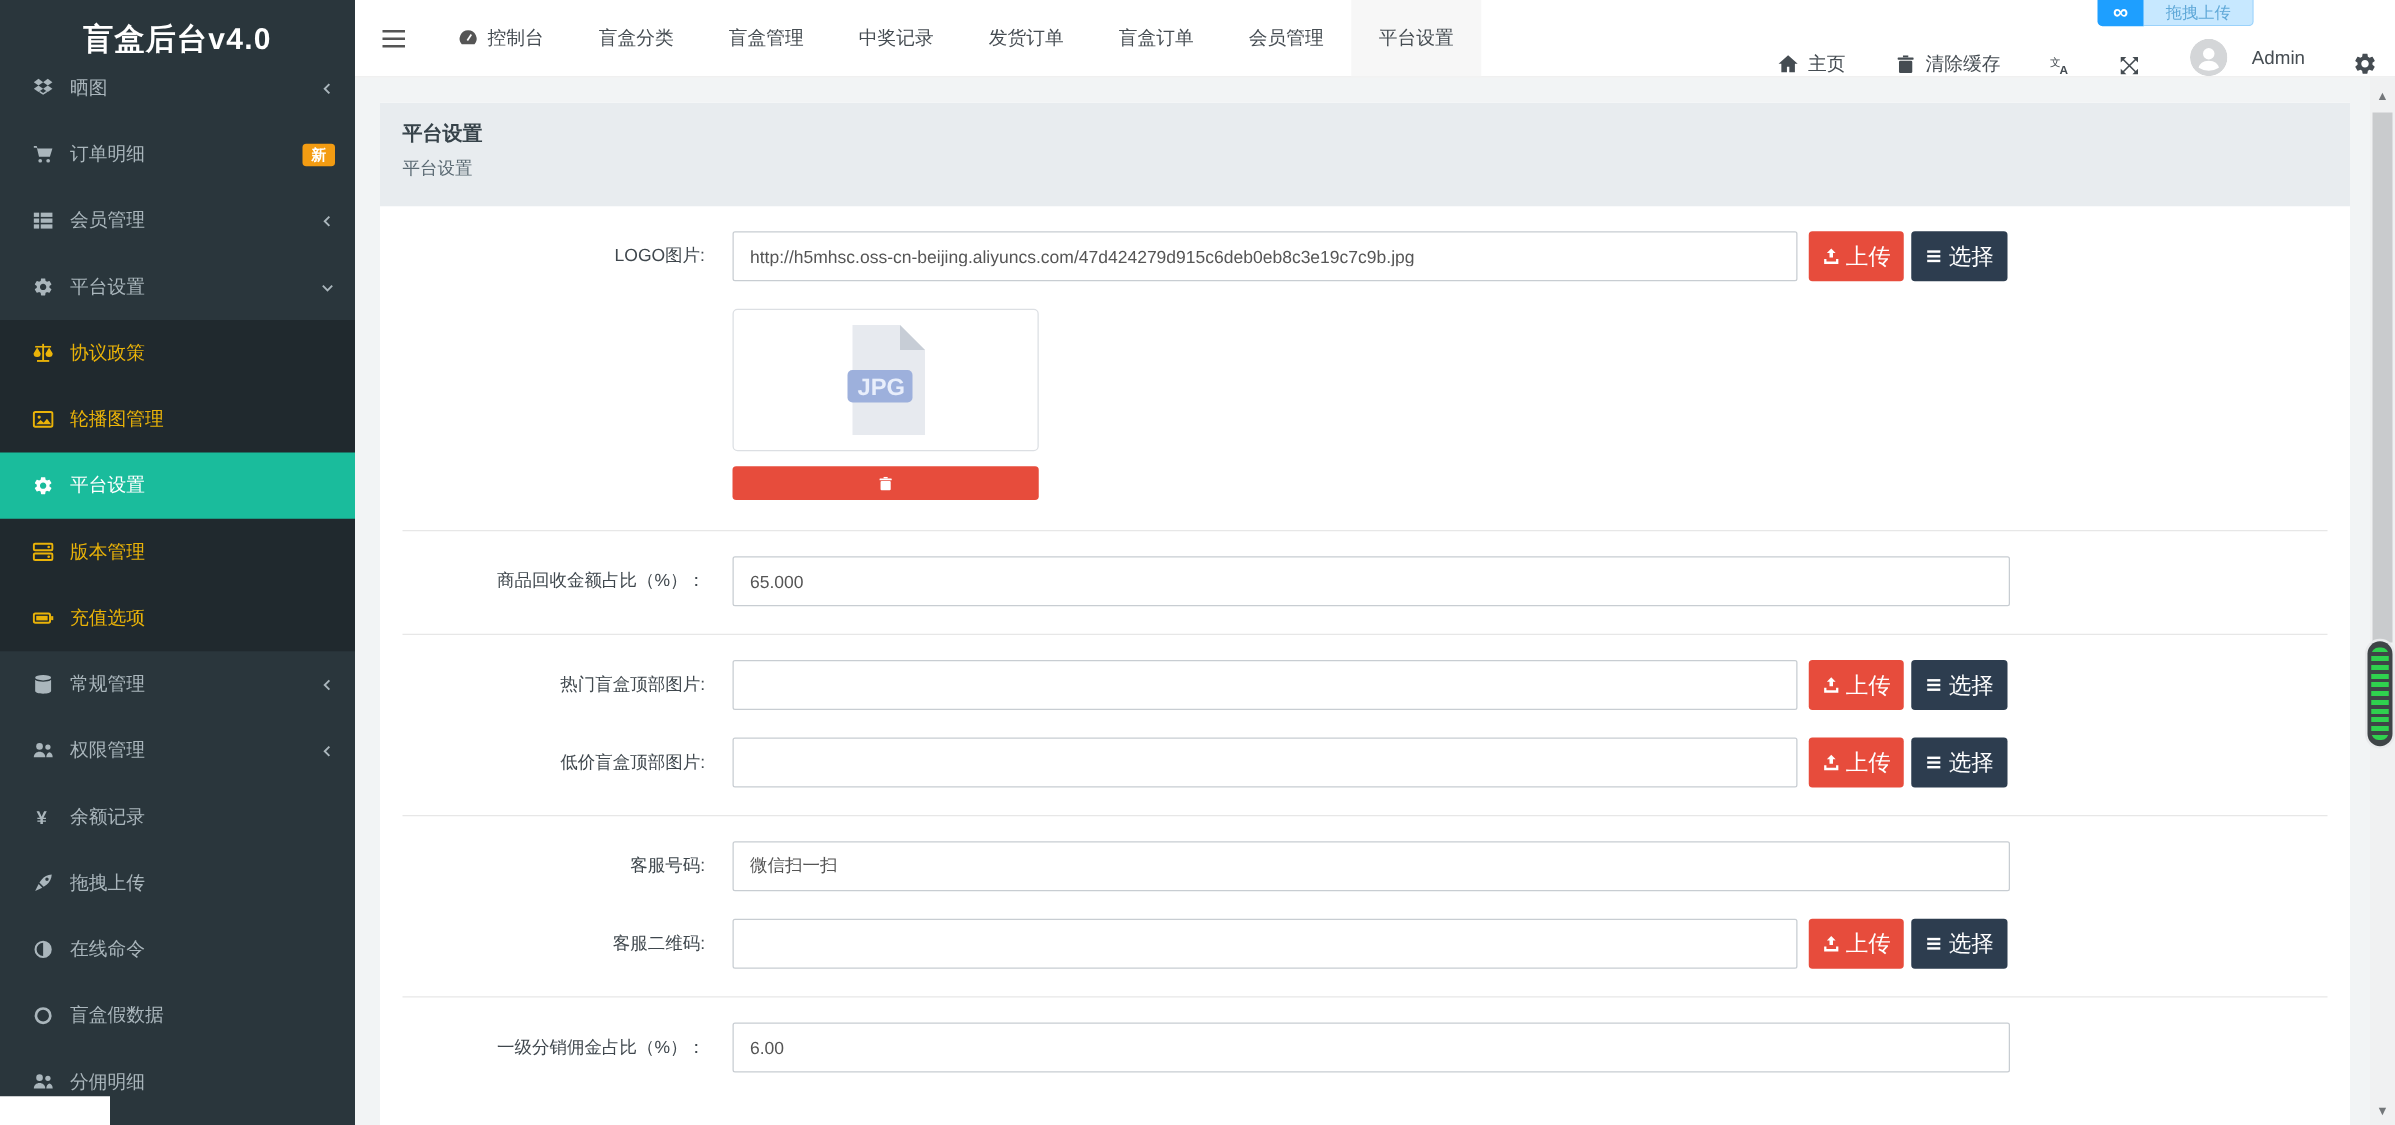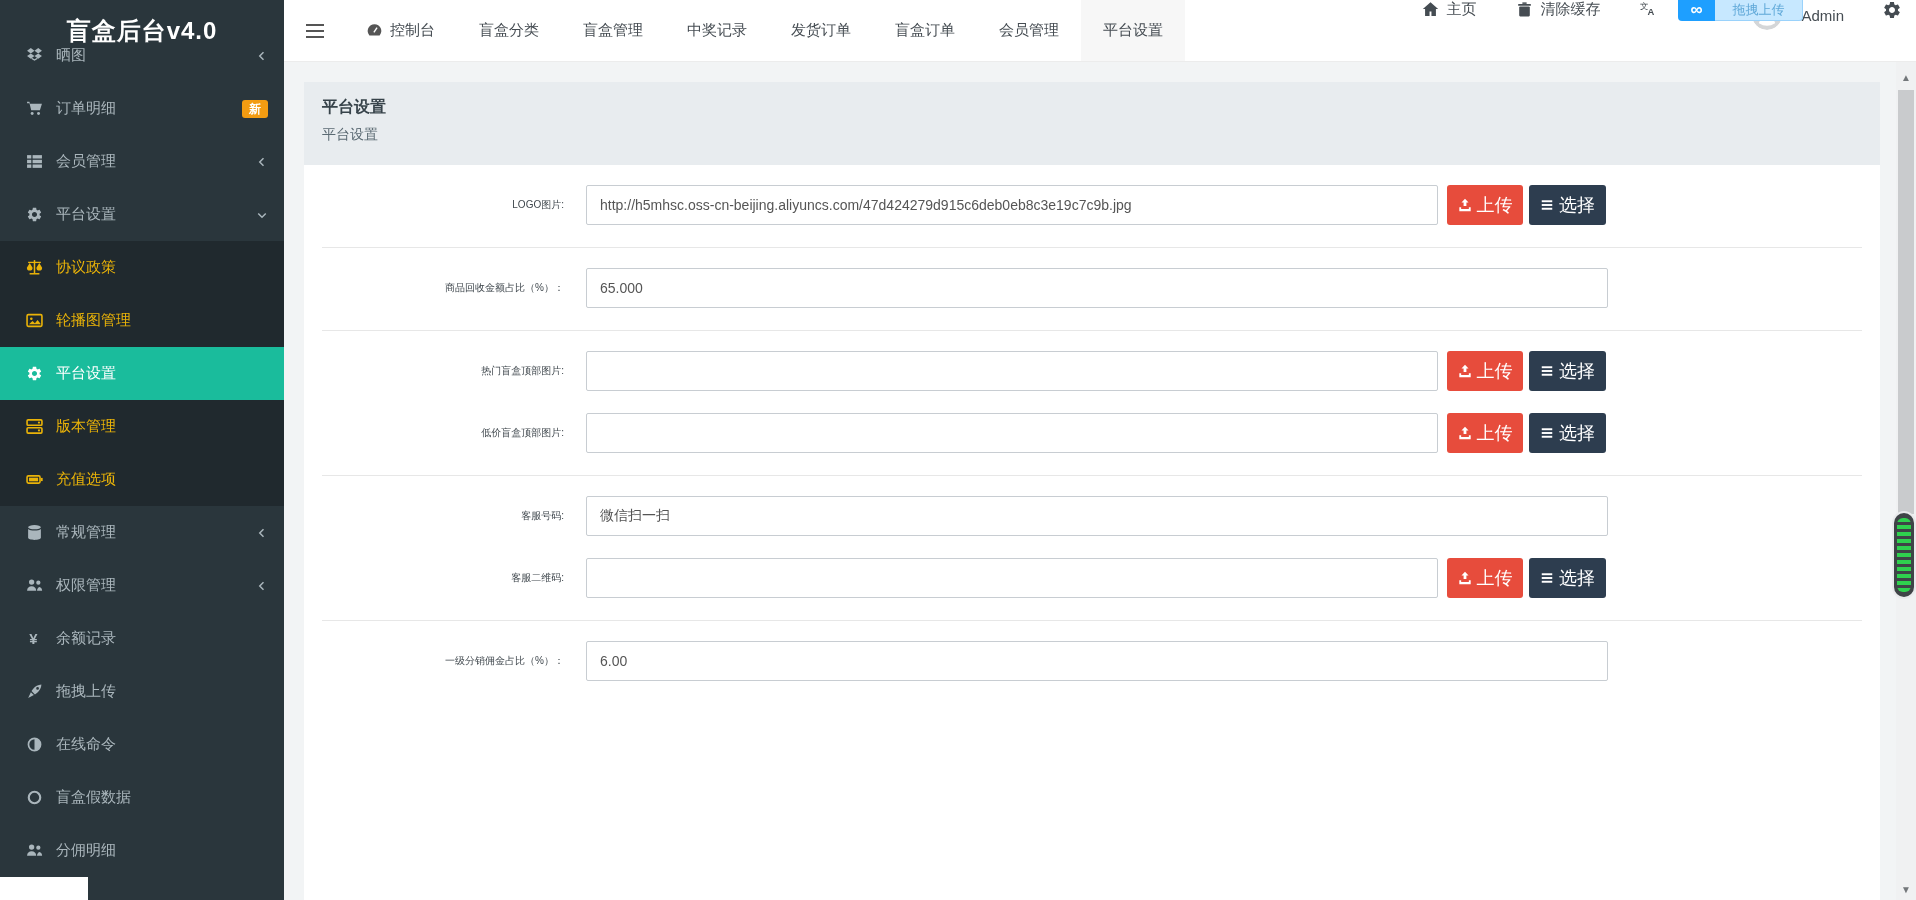--- a/index.html
+++ b/index.html
@@ -1,55 +1,55 @@
 <!DOCTYPE html>
 <html><head>
 <meta charset="utf-8">
 <style>
   html,body{margin:0;padding:0;background:#dfe3e6;font-family:"Liberation Sans","DejaVu Sans",sans-serif;}
   .frame{position:relative;width:1916px;height:900px;overflow:hidden;background:#f2f4f5;}
 
   
   .sidebar{position:absolute;left:0;top:0;width:284px;height:900px;background:#2a363c;z-index:2;}
   .brand{height:62px;display:flex;align-items:center;justify-content:center;color:#fff;font-size:24px;font-weight:bold;letter-spacing:1px;}
-  .menu{position:absolute;left:0;top:29px;width:284px;}
+  .menu{position:absolute;left:0;top:44px;width:284px;}
   .side-item{display:flex;align-items:center;height:53px;padding:0 16px 0 26px;color:#aab6bc;font-size:15px;cursor:pointer;box-sizing:border-box;}
   .side-item .ic{width:17px;height:17px;margin-right:13px;flex:none;}
   .side-item .lbl{flex:1;white-space:nowrap;}
   .submenu{background:#20292e;}
   .submenu .side-item{color:#eab308;}
   .side-item.active{background:#1abc9c;color:#fff;}
   .badge-new{background:#f39c12;color:#fff;font-size:12px;font-weight:bold;padding:3px 7px;border-radius:3px;line-height:1;}
   .chev{width:12px;height:12px;flex:none;}
   .chev polyline{fill:none;stroke:currentColor;stroke-width:2;}
 
   
   .topbar{position:absolute;left:284px;top:0;right:0;height:62px;background:#fff;display:flex;align-items:stretch;z-index:3;border-bottom:1px solid #ececec;box-sizing:border-box;}
   .burger{display:flex;flex-direction:column;justify-content:center;gap:4px;padding:0 20px 0 22px;cursor:pointer;}
   .burger i{display:block;width:18px;height:2px;background:#555;}
   .nav-item{display:flex;align-items:center;gap:7px;padding:0 22px;font-size:15px;color:#454c52;cursor:pointer;white-space:nowrap;}
   .nav-item.active{background:#f7f7f7;}
   .nav-item .ic{width:17px;height:17px;}
-  .top-right{margin-left:auto;display:flex;align-items:flex-start;padding-right:14px;}
+  .top-right{margin-left:auto;display:flex;align-items:flex-end;padding-right:14px;}
   .tr-item{display:flex;align-items:center;gap:7px;font-size:15px;color:#454c52;cursor:pointer;white-space:nowrap;}
   .tr-item .ic{width:17px;height:17px;}
   .avatar{width:30px;height:30px;border-radius:50%;overflow:hidden;}
   .drag-badge{position:absolute;left:1394px;top:-9px;height:30px;display:flex;cursor:pointer;}
   .drag-badge .db-ico{width:37px;background:#1e9fff;border-radius:4px 0 0 4px;color:#fff;font-size:17px;font-weight:bold;display:flex;align-items:center;justify-content:center;padding-top:8px;box-sizing:border-box;}
   .drag-badge .db-txt{width:88px;background:#c7e8ff;border:1px solid #9ad2fb;border-left:none;border-radius:0 4px 4px 0;color:#5fa8d8;font-size:13px;display:flex;align-items:center;justify-content:center;padding-top:7px;box-sizing:border-box;}
 
   
   .content{position:absolute;left:284px;top:62px;right:0;bottom:0;background:#f2f4f5;}
   .card{position:absolute;left:20px;top:20px;width:1576px;height:818px;background:#fff;overflow:hidden;}
   .card-header{height:83px;background:#e8ecef;padding:15px 0 0 18px;box-sizing:border-box;}
   .card-title{font-size:16px;font-weight:bold;color:#37434a;}
   .card-sub{font-size:14px;color:#5b6a73;margin-top:8px;}
   .card-body{padding-top:20px;}
   .frow{display:flex;align-items:center;margin-bottom:22px;}
-  .flabel{width:282px;padding-right:22px;text-align:right;font-size:10px;color:#3f474d;box-sizing:border-box;flex:none;white-space:nowrap;}
+  .flabel{width:282px;padding-right:22px;text-align:right;font-size:14px;color:#3f474d;box-sizing:border-box;flex:none;white-space:nowrap;}
   .finput{height:40px;border:1px solid #c8cdd2;border-radius:2px;padding:0 13px;font-size:14px;color:#555;box-sizing:border-box;outline:none;font-family:inherit;background:#fff;}
   .w-btns{width:852px;}
   .w-full{width:1022px;}
   .btn{display:flex;align-items:center;justify-content:center;gap:5px;height:40px;border:none;border-radius:3px;color:#fff;font-size:18px;cursor:pointer;font-family:inherit;}
   .btn .ic{width:14px;height:14px;}
   .btn-upload{width:76px;margin-left:9px;background:#e74c3c;}
   .btn-select{width:77px;margin-left:6px;background:#2d3d4f;}
   .preview-wrap{margin:0 0 24px 282px;width:245px;}
   .preview-box{width:245px;height:114px;border:1px solid #dcdfe3;border-radius:4px;background:#fff;display:flex;align-items:center;justify-content:center;box-sizing:border-box;}
   .btn-del{margin-top:12px;width:245px;height:27px;background:#e74c3c;border:none;border-radius:3px;display:flex;align-items:center;justify-content:center;cursor:pointer;}
@@ -343,20 +343,37 @@
           <button class="btn btn-select">
             <svg class="ic" viewBox="0 0 16 16">
                 <rect x="2" y="2.6" width="12" height="2.2"></rect>
                 <rect x="2" y="6.9" width="12" height="2.2"></rect>
                 <rect x="2" y="11.2" width="12" height="2.2"></rect>
               </svg>
             <span>选择</span>
           </button>
         </div>
 
+        <div class="preview-wrap">
+          <div class="preview-box">
+            <svg width="78" height="92" viewBox="0 0 78 92">
+              <path d="M12 2h38l20 20v68H12z" fill="#e7eaef"></path>
+              <path d="M50 2l20 20H50z" fill="#c7cdd6"></path>
+              <rect x="8" y="38" width="52" height="26" rx="4" fill="#9db0dc"></rect>
+              <text x="16" y="58" font-size="19" font-weight="bold" fill="#e8eefb">JPG</text>
+            </svg>
+          </div>
+          <button class="btn-del">
+            <svg class="ic" style="color:#fff" viewBox="0 0 16 16">
+                <rect x="3" y="5.2" width="10" height="9.3" rx="1"></rect>
+                <rect x="2" y="2.9" width="12" height="1.6" rx=".5"></rect>
+                <rect x="6" y="1.3" width="4" height="1.4"></rect>
+              </svg>
+          </button>
+        </div>
 
         <hr class="sep">
 
 
         <div class="frow">
           <label class="flabel">商品回收金额占比（%）：</label>
           <input class="finput w-full" type="text" value="65.000" style="">
         </div>
 
         <hr class="sep">

